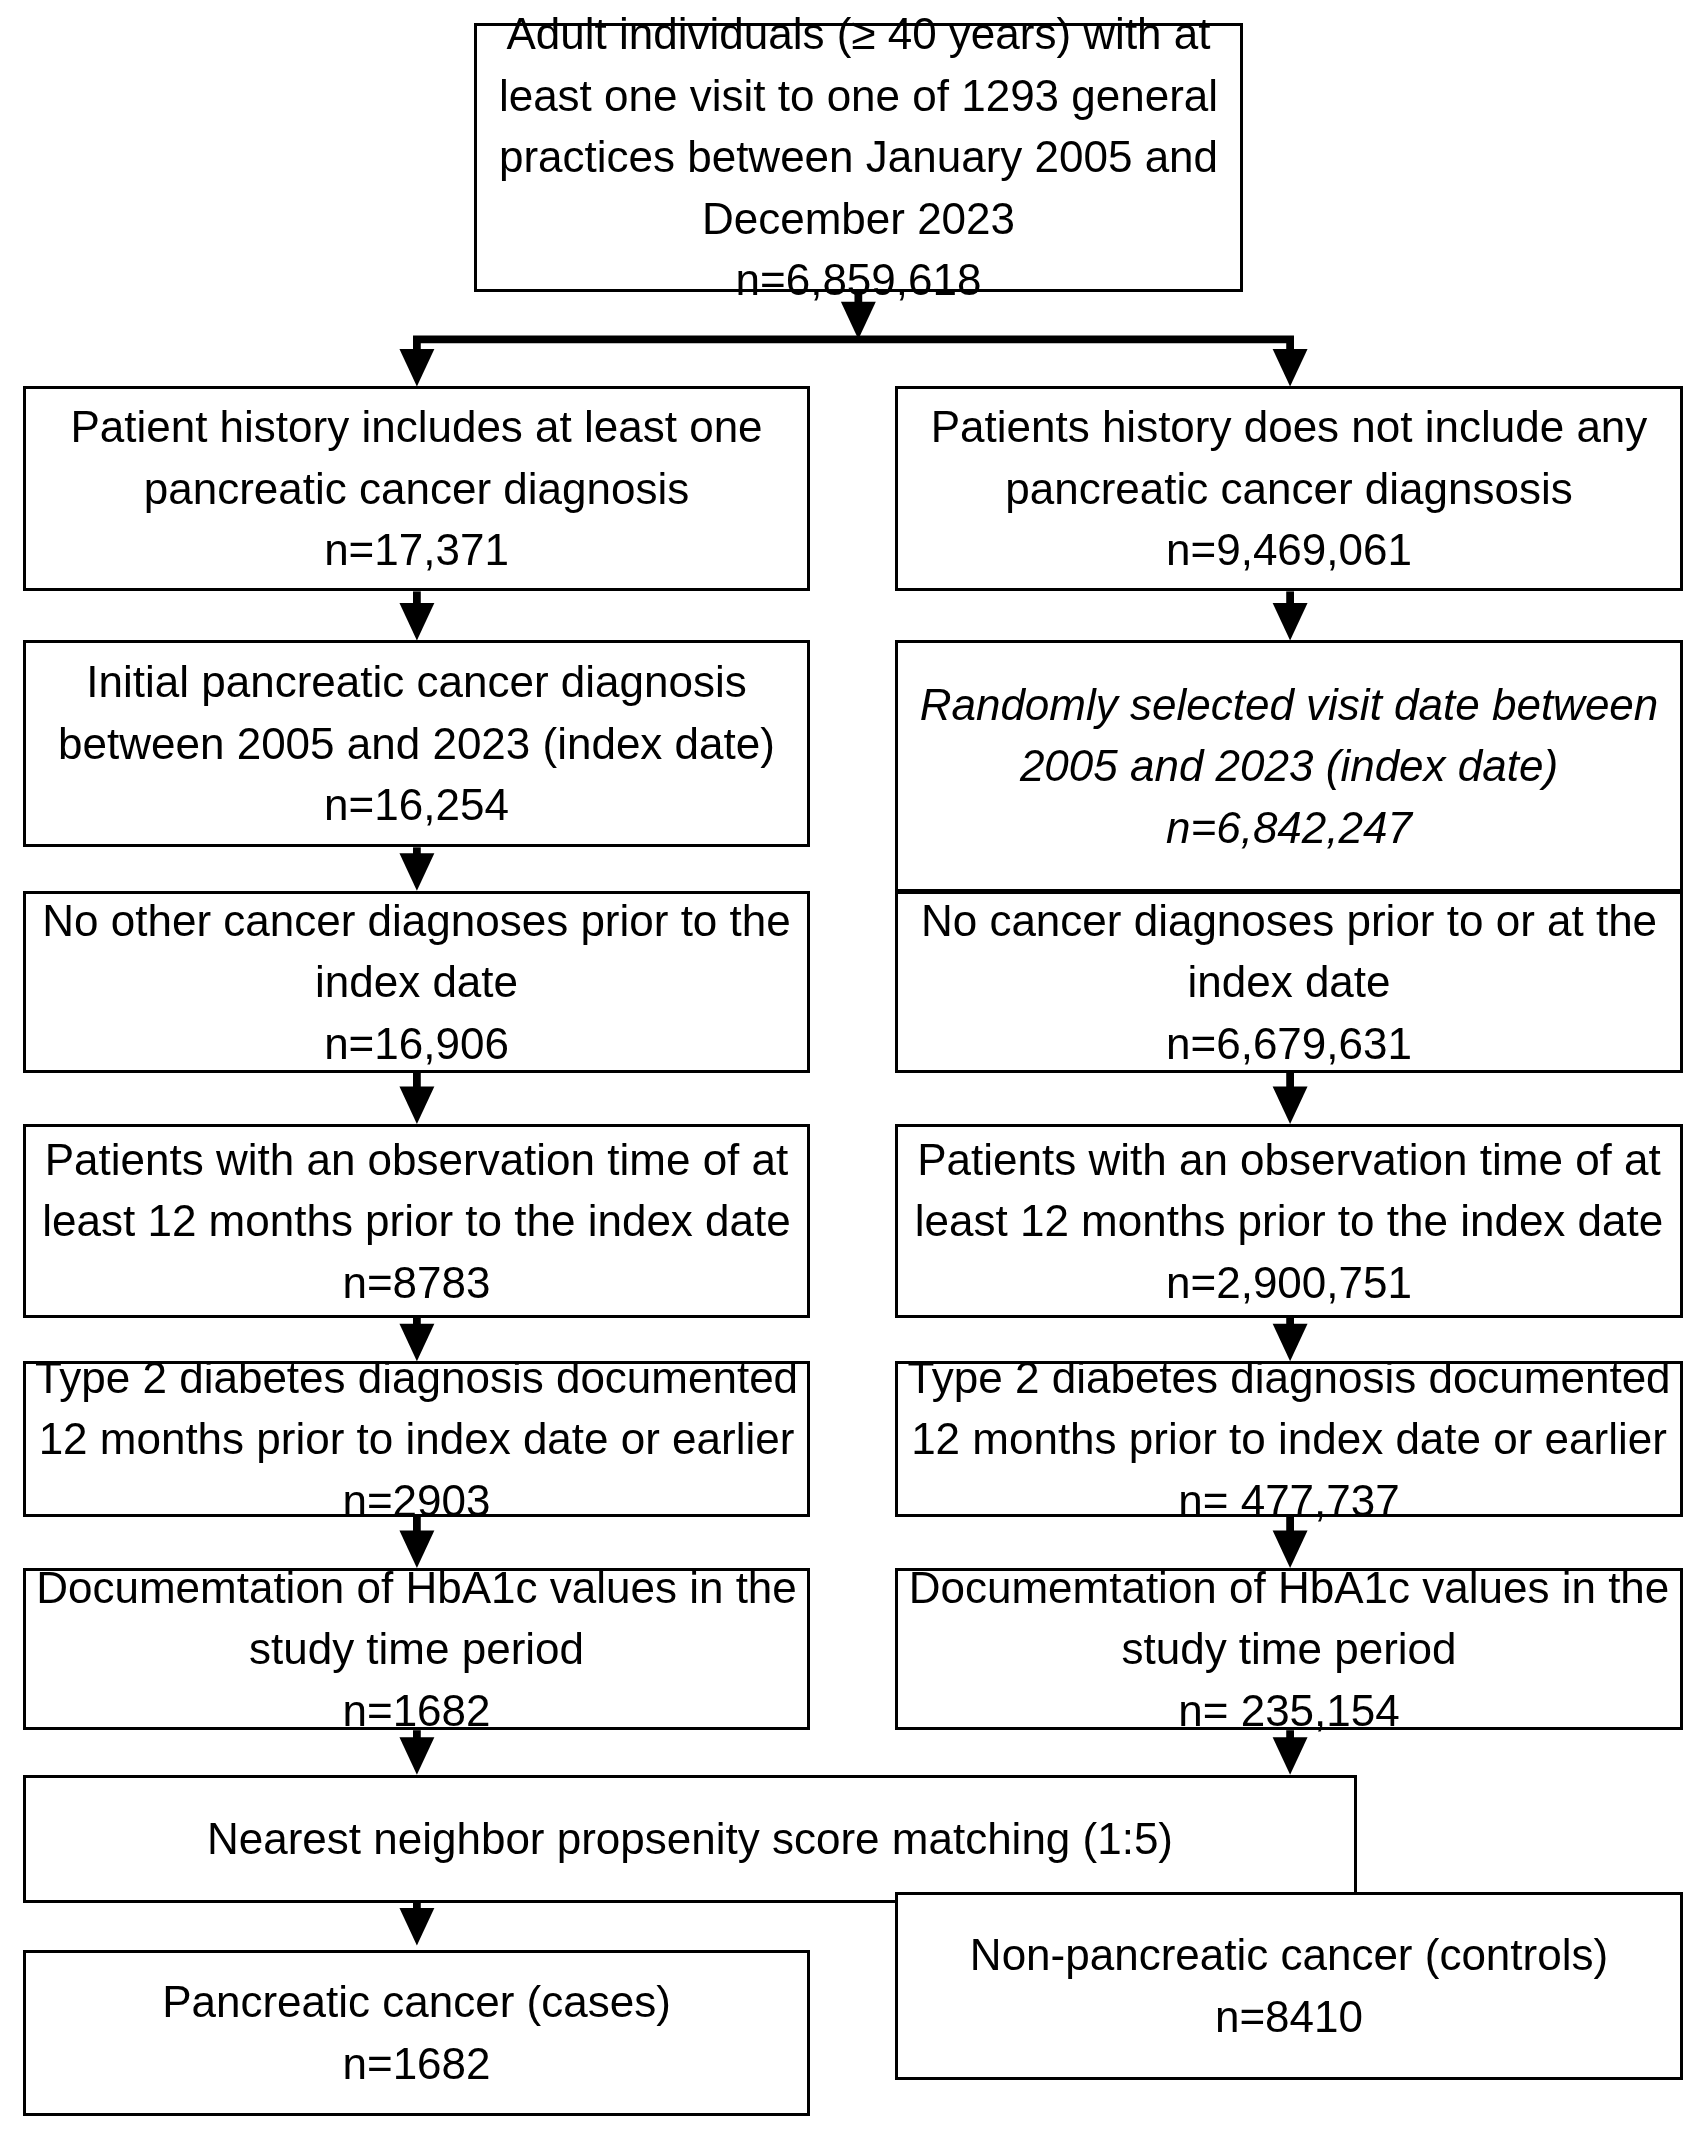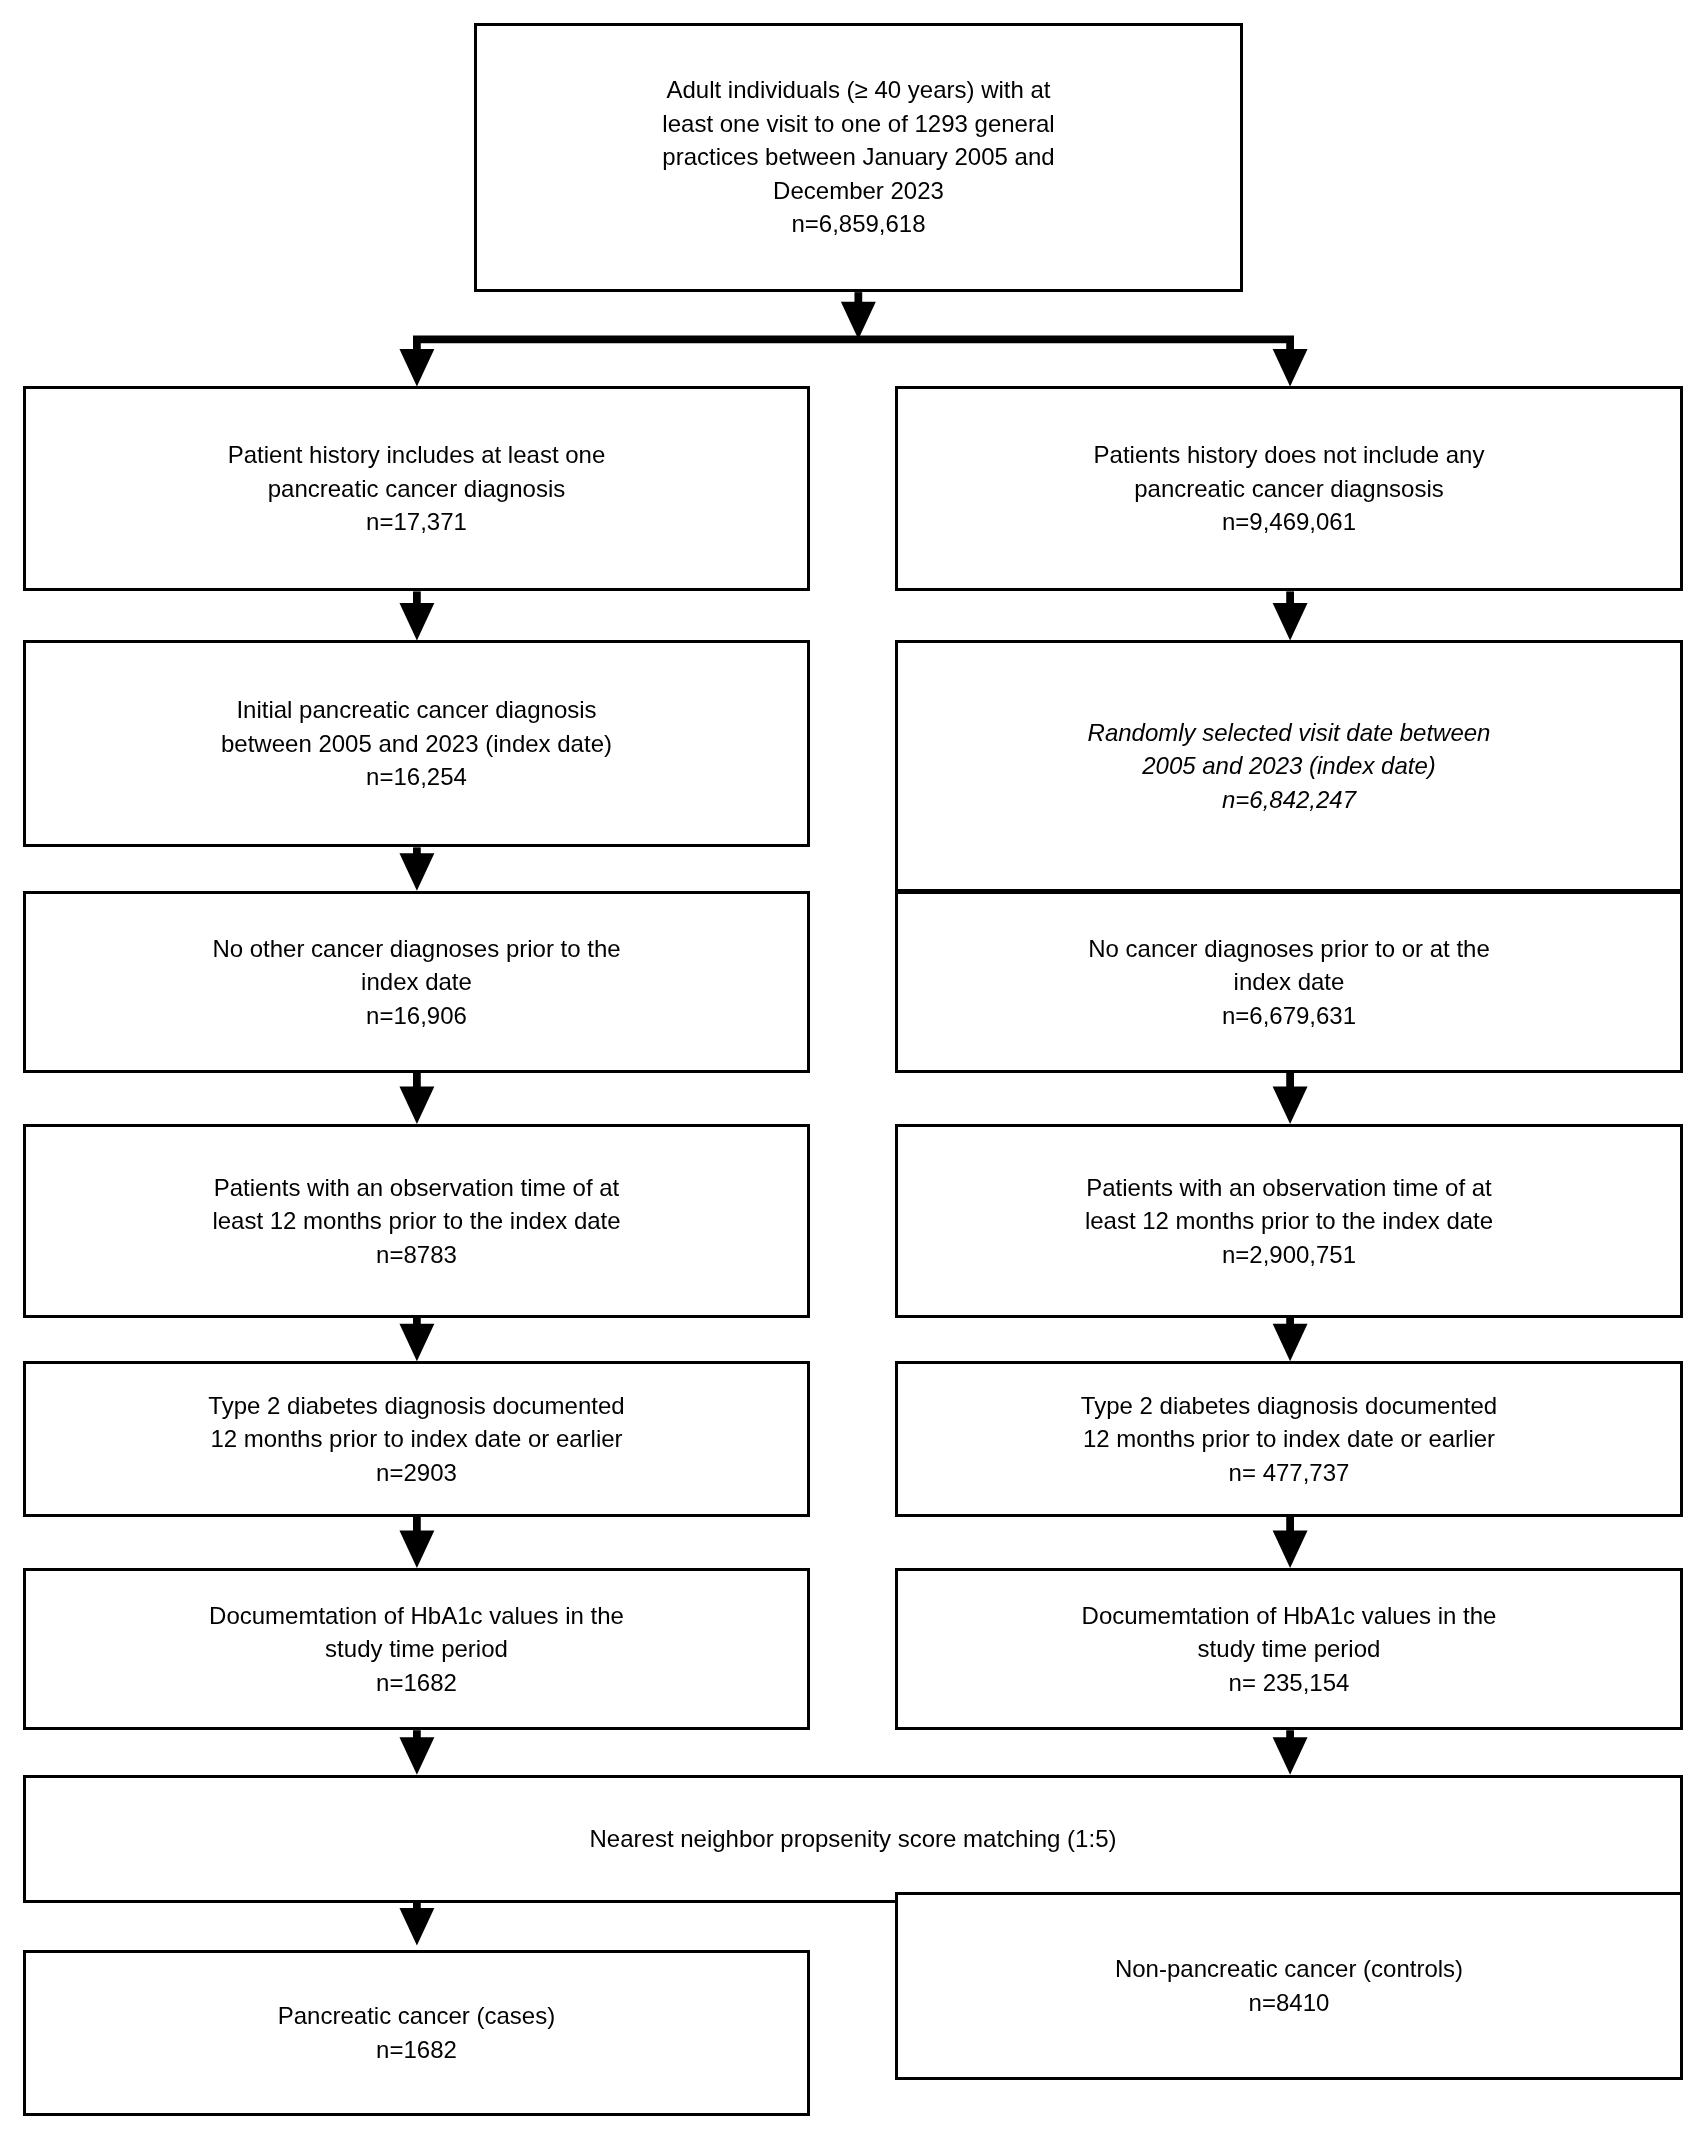--- a/index.html
+++ b/index.html
@@ -25,21 +25,21 @@
   .box {
     position: absolute;
     box-sizing: border-box;
     border: 3.9px solid #000000;
     background: #ffffff;
     display: flex;
     align-items: center;
     justify-content: center;
     text-align: center;
     white-space: pre-line;
-    font-size: 24px;
+    font-size: 44px;
     line-height: 1.4;
     padding: 0 6.5px;
     letter-spacing: 0;
   }
   .conn {
     stroke: #000000;
     stroke-width: 12;
     fill: none;
   }
   .head {
@@ -172,21 +172,21 @@
 12 months prior to index date or earlier
 n= 477,737</div>
 
   <div class="box" style="left:23px; top:1568px; width:787px; height:162px;">Documemtation of HbA1c values in the
 study time period
 n=1682</div>
   <div class="box" style="left:895px; top:1568px; width:788px; height:162px;">Documemtation of HbA1c values in the
 study time period
 n= 235,154</div>
 
-  <div class="box" style="left:23px; top:1775px; width:1660px; height:128px;">Nearest neighbor propsenity score matching (1:5)</div>
+  <div class="box" style="left:23px; top:1775px; width:1334px; height:128px;">Nearest neighbor propsenity score matching (1:5)</div>
 
   <div class="box" style="left:23px; top:1950px; width:787px; height:166px;">Pancreatic cancer (cases)
 n=1682</div>
   <div class="box" style="left:895px; top:1892px; width:788px; height:188px;">Non-pancreatic cancer (controls)
 n=8410</div>
 
 </div>
 
 
 </body></html>

